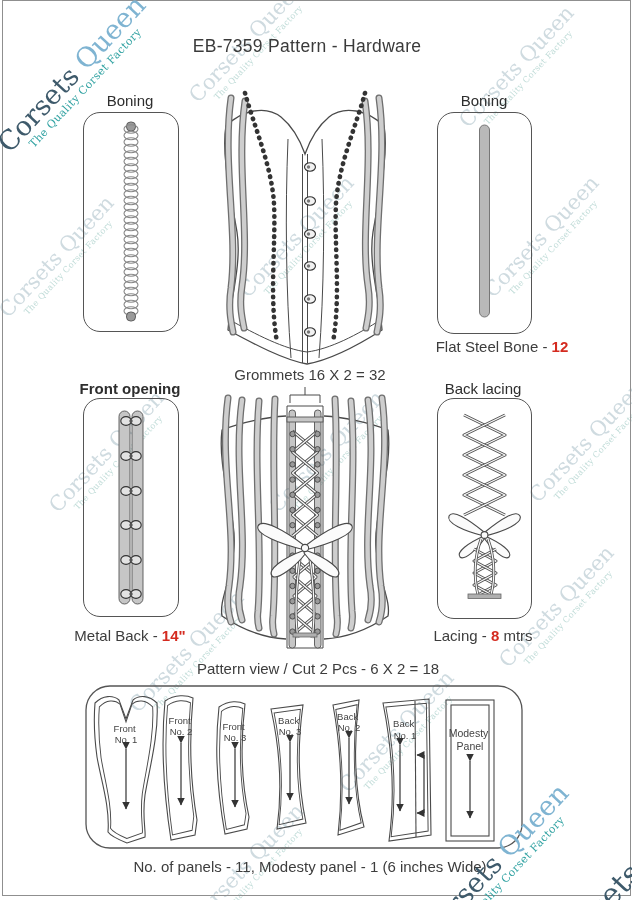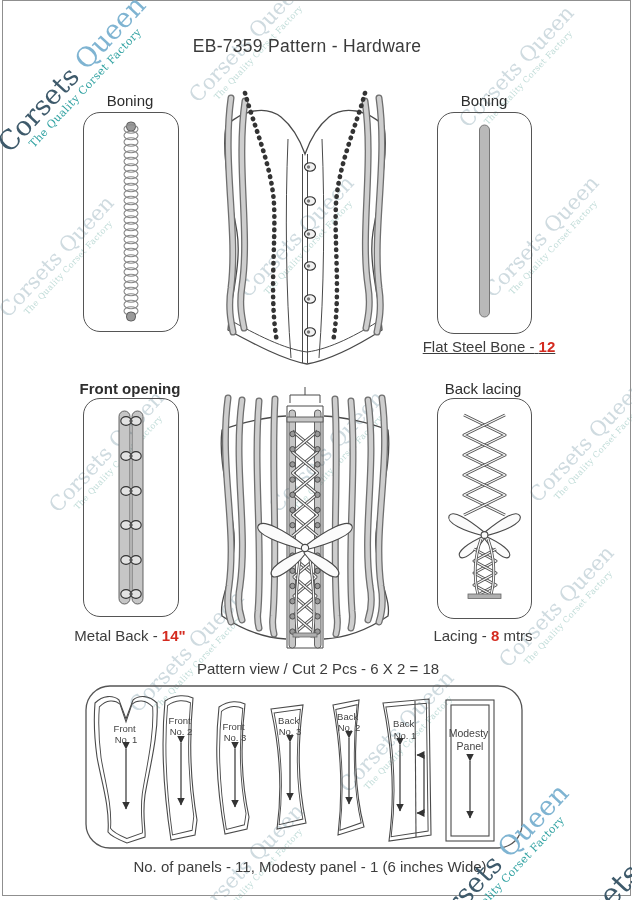--- a/index.html
+++ b/index.html
@@ -158,21 +158,21 @@
       <rect x="42.5" y="199" width="9" height="9" rx="4" fill="#9a9a9a" stroke="#555" stroke-width=".9"></rect>
     </svg>
   </div>
 
   <div class="heading" style="left:424px;top:92px;">Boning</div>
   <div class="hw-box" style="left:437px;top:112px;width:93px;height:220px;">
     <svg width="93" height="220" viewBox="0 0 93 220">
       <rect x="41.5" y="12" width="10" height="192" rx="5" fill="#b9b9b9" stroke="#777" stroke-width="1"></rect>
     </svg>
   </div>
-  <div class="part-label" style="left:389px;top:338px;text-decoration:underline;">
+  <div class="part-label" style="left:402px;top:338px;">
     <span>Flat Steel Bone -</span>
     <span class="red">12</span>
   </div>
 
   <svg style="left:212px;top:92px;" width="186" height="278" viewBox="0 0 186 278">
     <path class="outline" d="M14,34 C30,18 54,13 69,25 C80,34 88,48 93,62 C98,48 106,34 117,25 C132,13 156,18 172,34
          C177,62 167,105 161,140 C156,172 168,210 170,238 C148,252 118,268 95,272
          C72,268 42,252 16,238 C18,210 30,172 25,140 C19,105 9,62 14,34 Z"></path>
     <path class="thin" d="M16,227 C45,243 72,257 95,260 C118,257 145,243 170,227"></path>
     <path class="thin" d="M76,47 C73,120 74,200 79,266"></path>
@@ -197,20 +197,21 @@
         <ellipse cx="98" cy="142" rx="5.5" ry="4.2" class="loop-eye"></ellipse>
         <circle cx="96.5" cy="142" r="1.7" fill="#777"></circle>
         <ellipse cx="98" cy="174" rx="5.5" ry="4.2" class="loop-eye"></ellipse>
         <circle cx="96.5" cy="174" r="1.7" fill="#777"></circle>
         <ellipse cx="98" cy="207" rx="5.5" ry="4.2" class="loop-eye"></ellipse>
         <circle cx="96.5" cy="207" r="1.7" fill="#777"></circle>
         <ellipse cx="98" cy="240" rx="5.5" ry="4.2" class="loop-eye"></ellipse>
         <circle cx="96.5" cy="240" r="1.7" fill="#777"></circle>
       </g>
   </svg>
+  <div class="caption" style="left:110px;top:366px;width:400px;">Grommets 16 X 2 = 32</div>
 
   <div class="heading bold" style="left:70px;top:380px;">Front opening</div>
   <div class="hw-box" style="left:83px;top:398px;width:94px;height:217px;">
     <svg width="94" height="217" viewBox="0 0 94 217">
       <rect x="35" y="12" width="11" height="193" rx="5.5" class="graybar"></rect>
       <rect x="48" y="12" width="11" height="193" rx="5.5" class="graybar"></rect>
       <g id="busk-clasps">
           <ellipse cx="42" cy="22" rx="5.2" ry="4.4" class="clasp-ring"></ellipse>
           <ellipse cx="52" cy="22" rx="5.2" ry="4.4" class="clasp-ring"></ellipse>
           <circle cx="47" cy="22" r="1.7" fill="#555"></circle>

